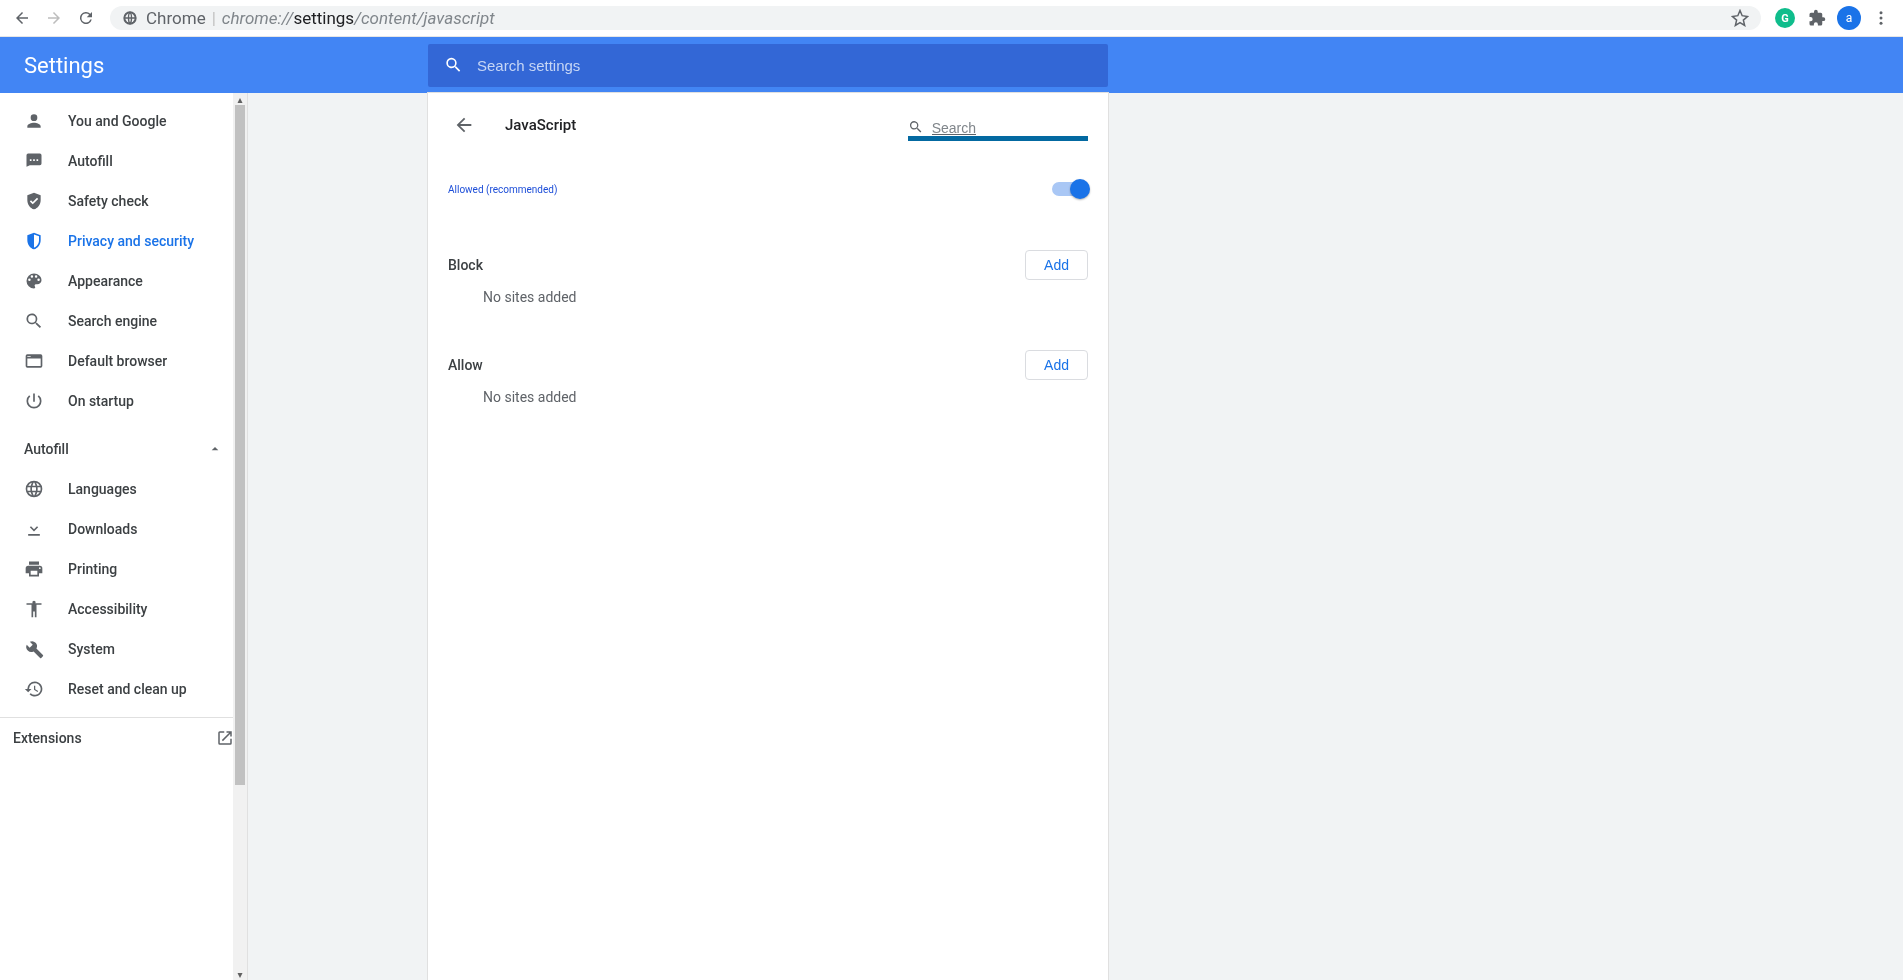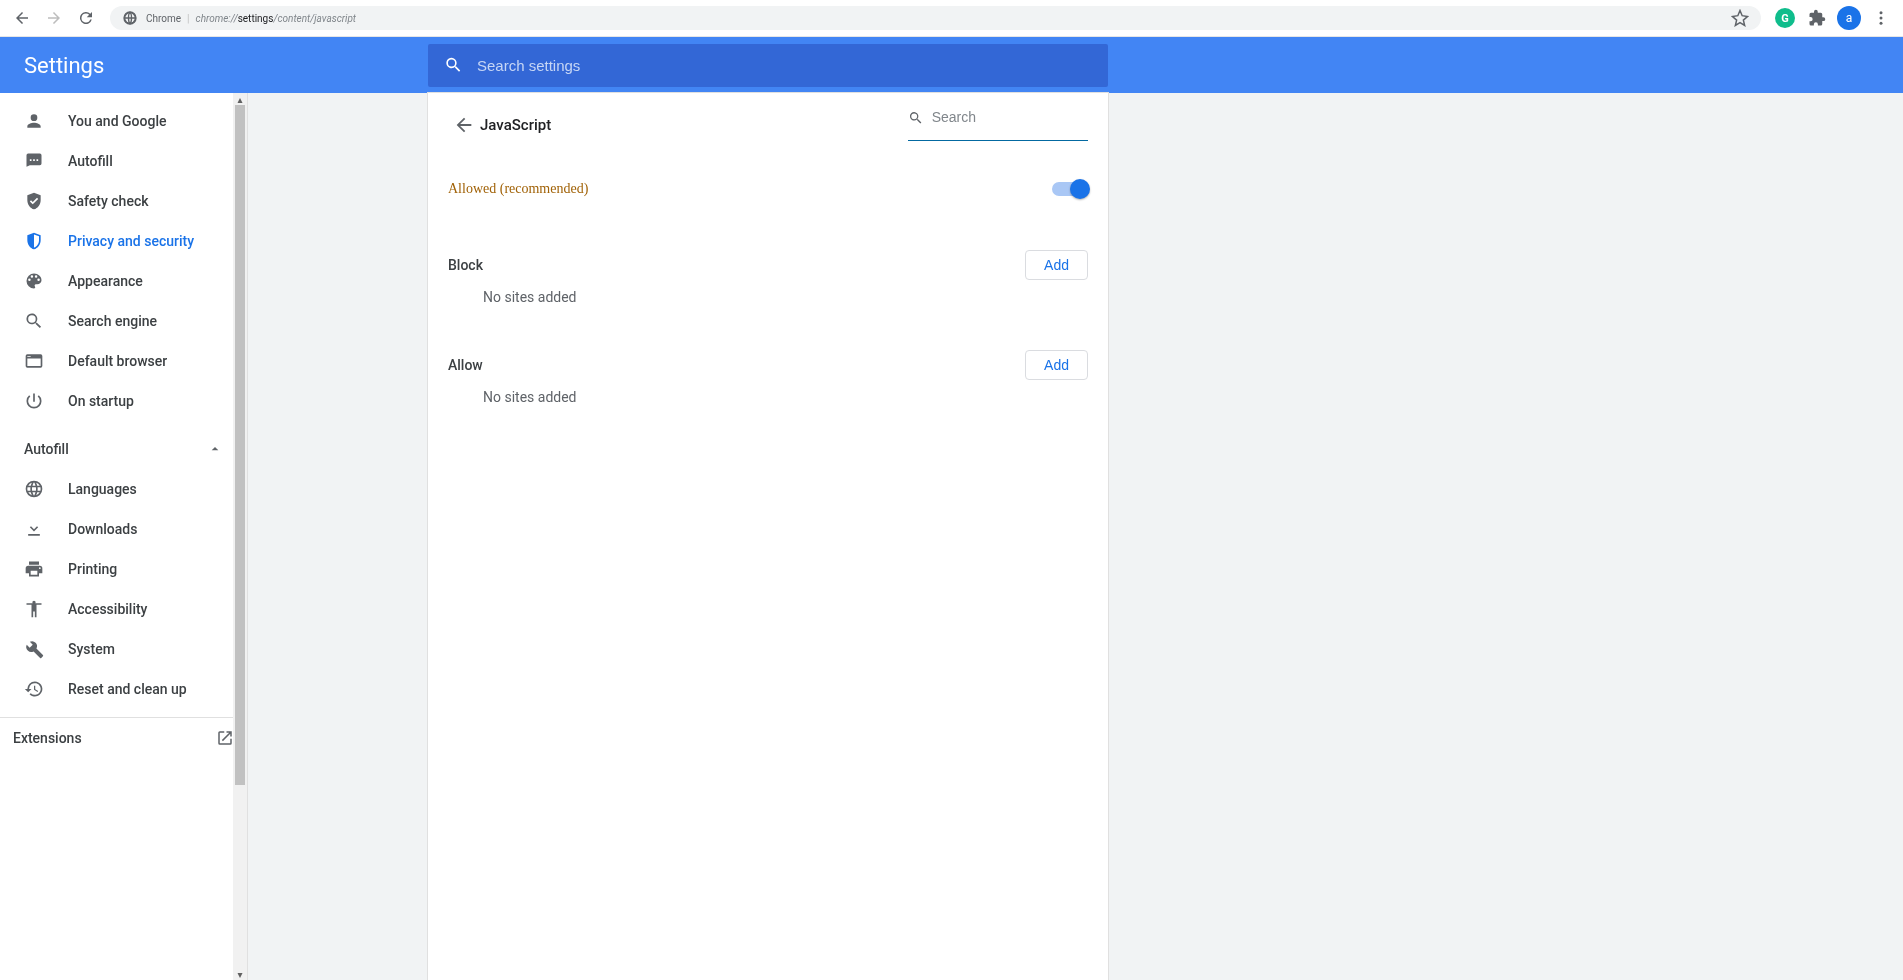--- a/index.html
+++ b/index.html
@@ -33,21 +33,21 @@
   .omnibox {
     flex: 1;
     height: 24px;
     background: #f1f3f4;
     border-radius: 14px;
     margin: 0 8px;
     display: flex;
     align-items: center;
     padding: 0 12px;
     color: #5f6368;
-    font-size: 10px;
+    font-size: 17px;
   }
   .omnibox .globe {
     margin-right: 8px;
     color: #5f6368;
   }
   .omnibox .url-prefix { color: #5f6368; }
   .omnibox .sep { color: #c0c0c0; margin: 0 6px; }
   .omnibox .url-dim { color: #80868b; font-style: italic; }
   .omnibox .url-dark { color: #202124; }
   .omnibox .star {
@@ -211,50 +211,50 @@
   .back-arrow {
     width: 32px; height: 32px;
     display:flex;align-items:center;justify-content:center;
     color: #5f6368;
     cursor: pointer;
   }
   .panel-title {
     font-size: 15px;
     font-weight: 500;
     color: #202124;
-    margin-left: 0;
+    margin-left: 25px;
   }
   .panel-search {
     margin-left: auto;
     display: flex;
-    align-items: flex-start;
-    border-bottom: 1px solid #0369a1;
+    align-items: flex-end;
+    border-bottom: 5px solid #0369a1;
     width: 180px;
     height: 32px;
     color: #5f6368;
+    text-decoration: underline;
   }
   .panel-search input {
     border: none; outline: none;
     font-size: 14px;
     margin-left: 8px;
     width: 100%;
     color: #202124;
   }
   .panel-search input::placeholder { color: #80868b; }
 
   .row {
     display: flex;
     align-items: center;
     padding: 0 20px;
     min-height: 64px;
   }
   .row-label {
-    font-size: 14px;
-    color: #a16207;
-    font-family: Liberation Serif, serif;
+    font-size: 10px;
+    color: #1d4ed8;
   }
   .toggle {
     margin-left: auto;
     width: 36px; height: 14px;
     background: #a9c7f5;
     border-radius: 7px;
     position: relative;
     cursor: pointer;
   }
   .toggle-knob {

